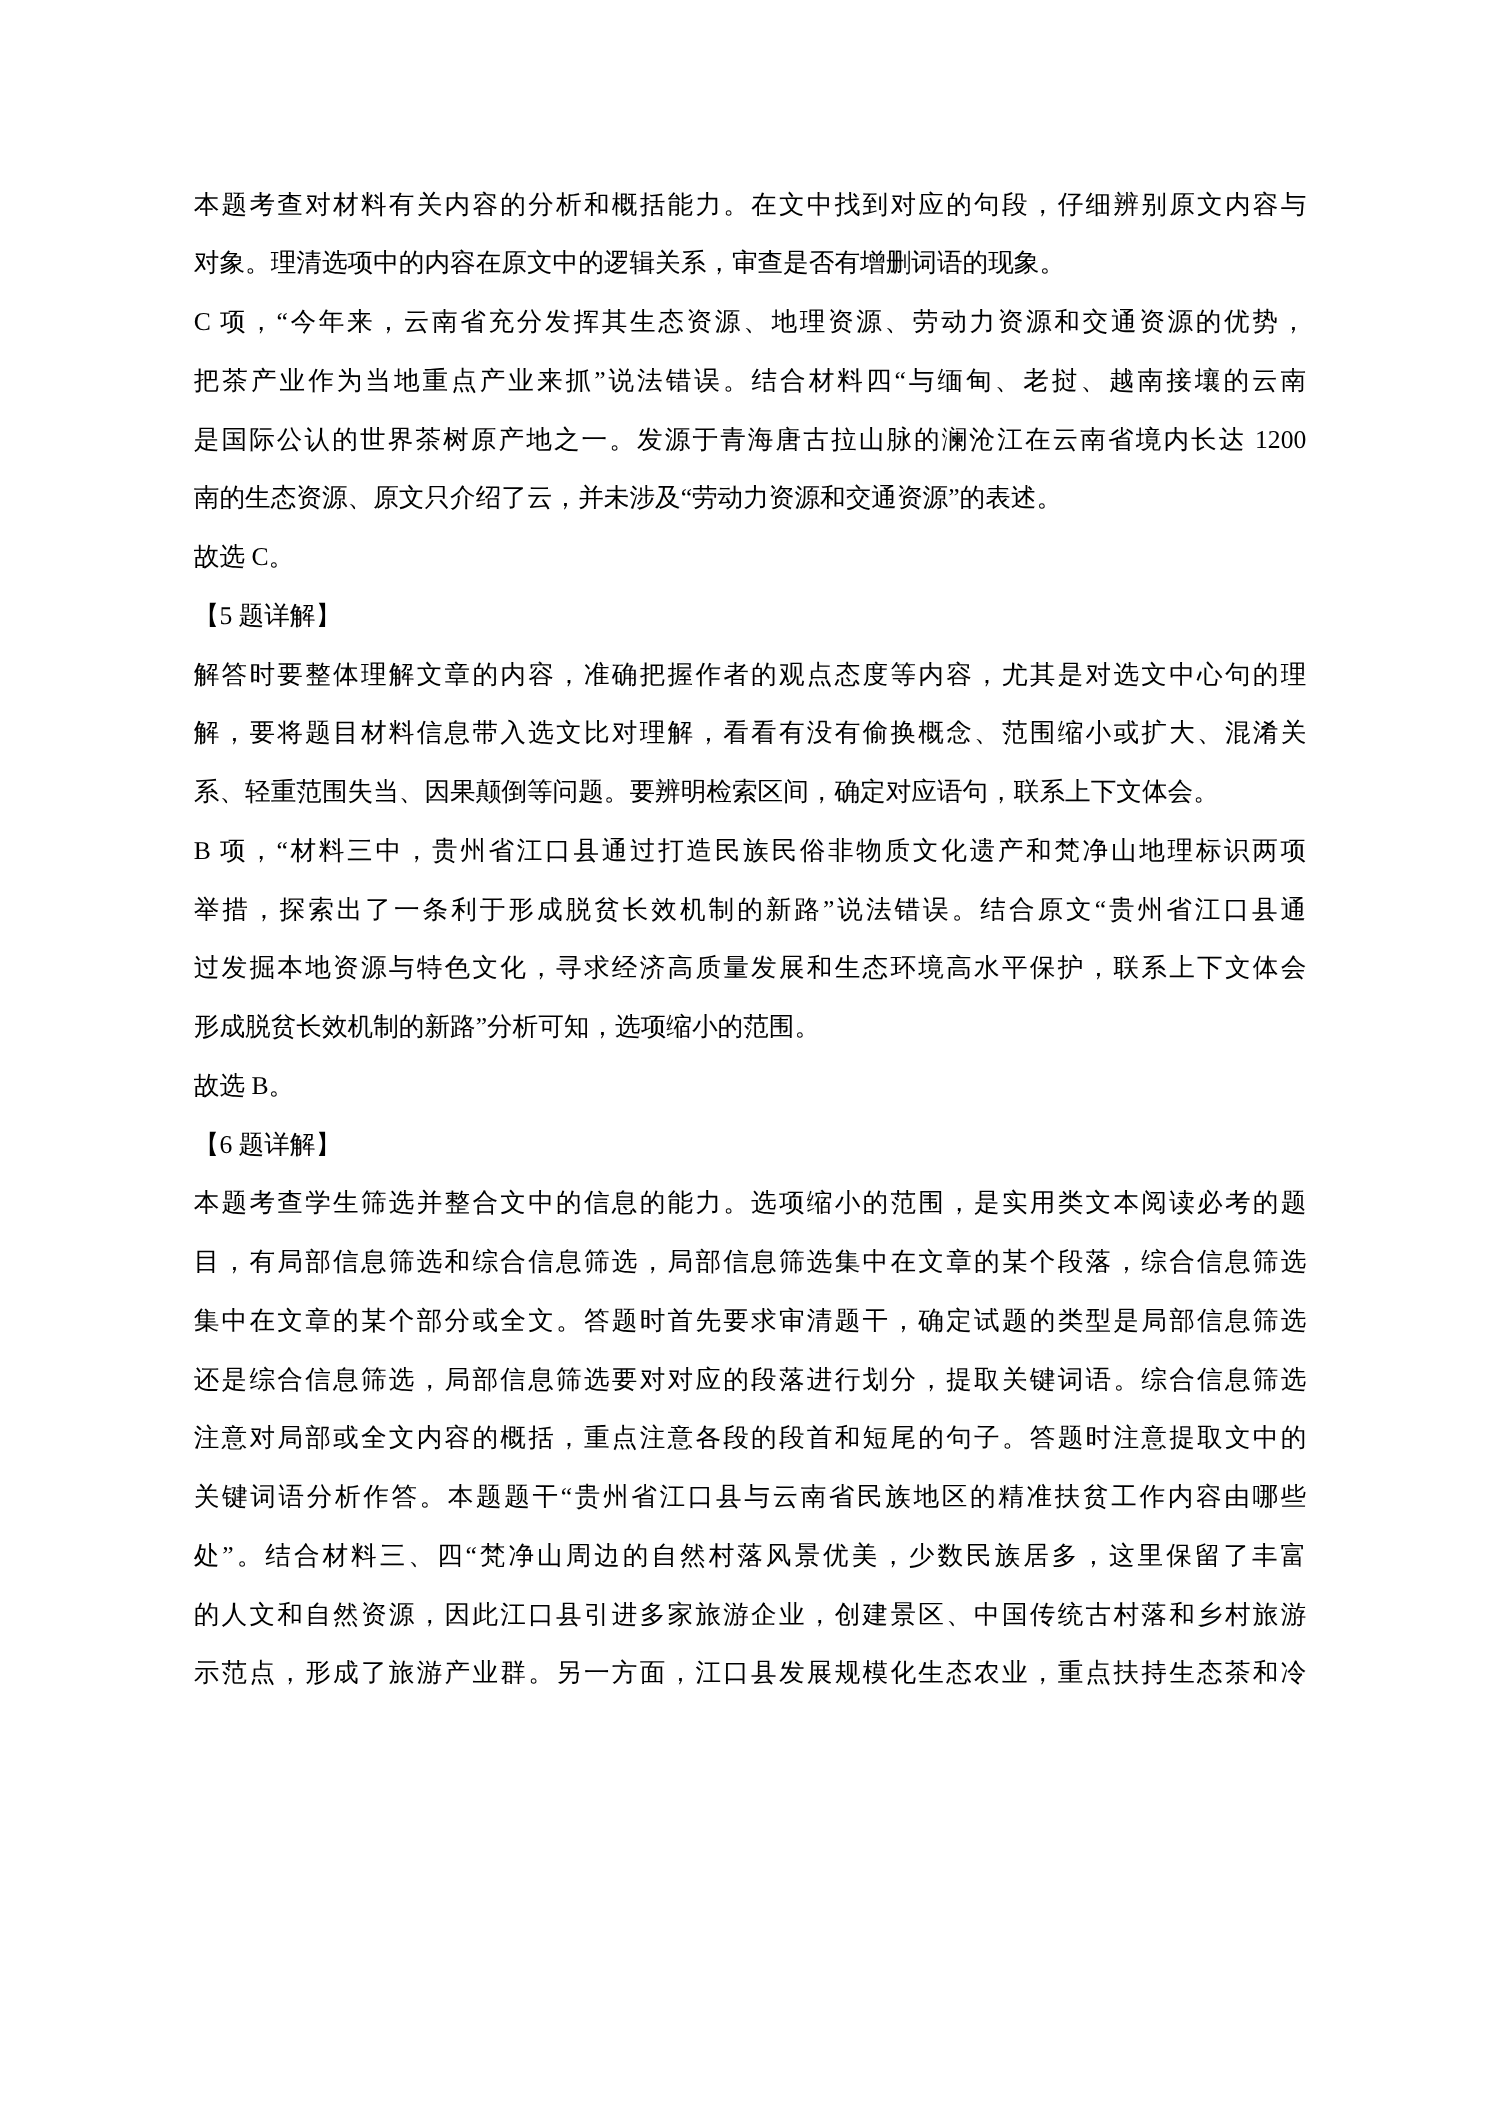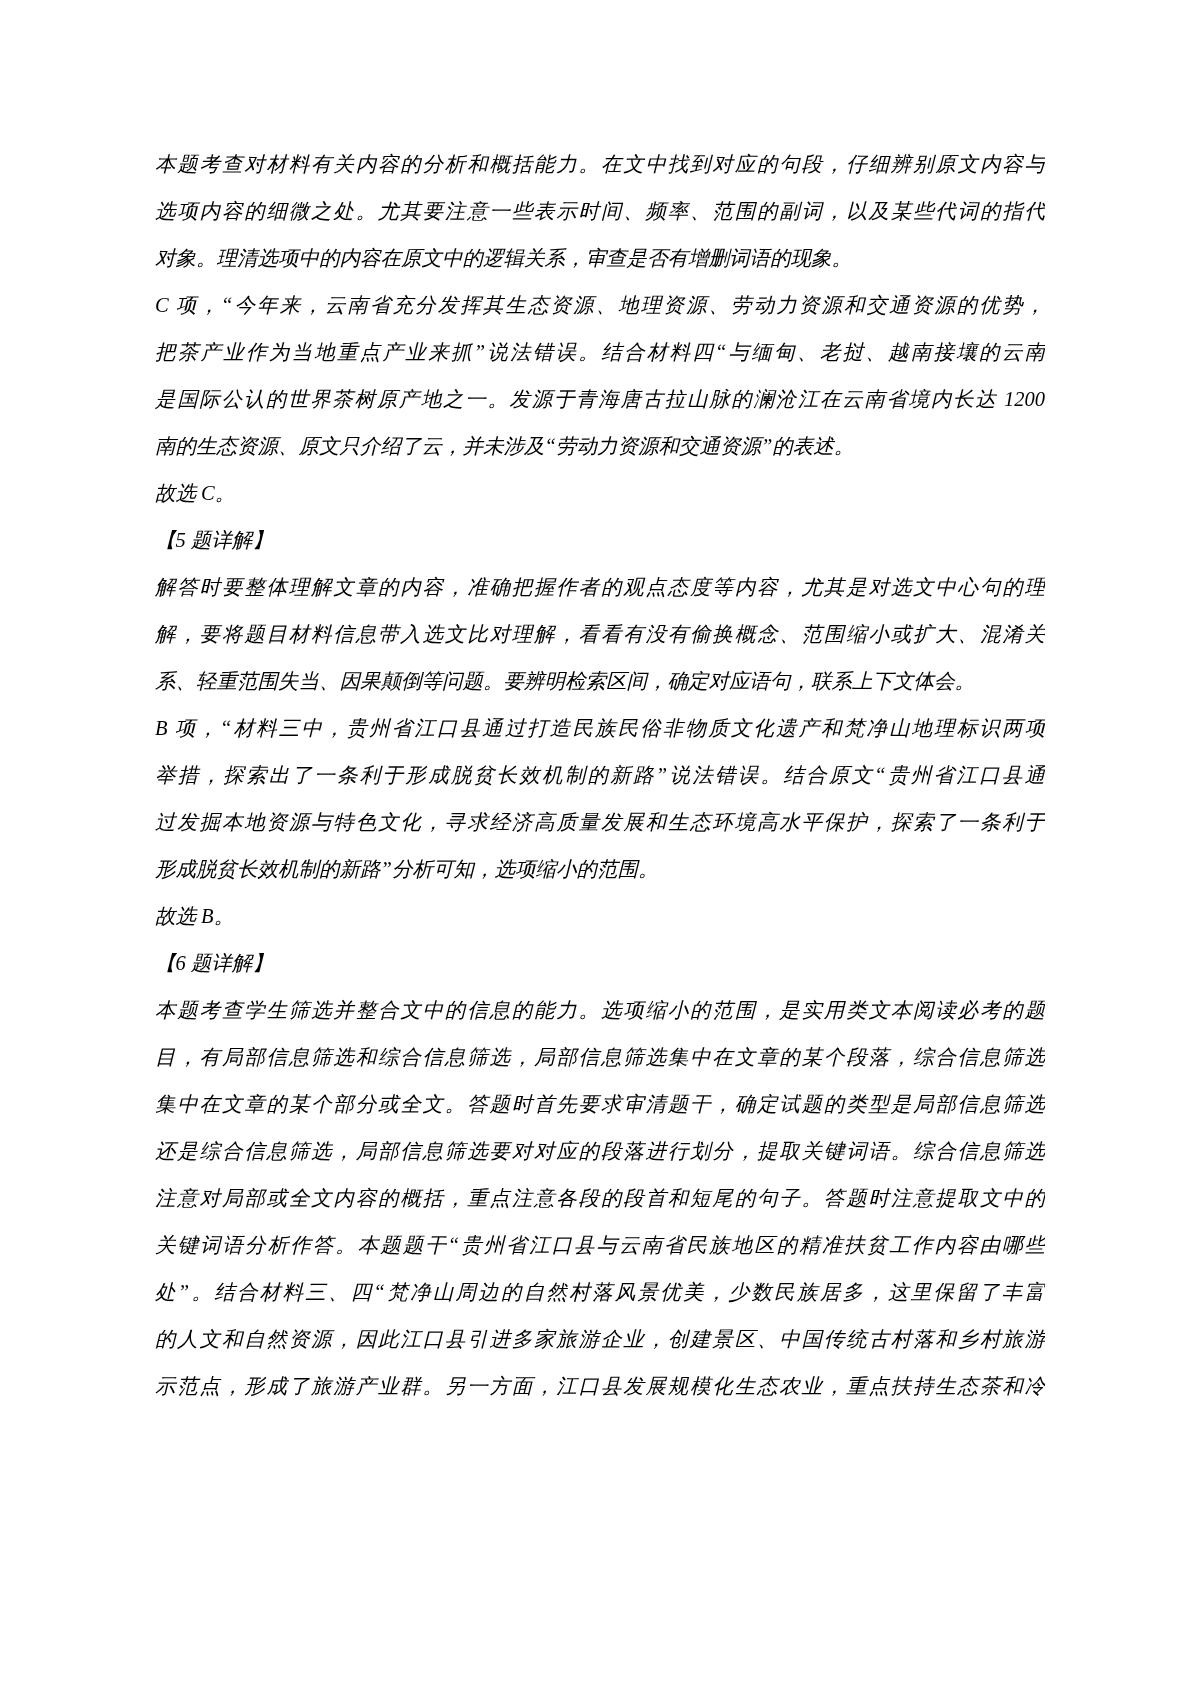--- a/index.html
+++ b/index.html
@@ -21,21 +21,20 @@
     top: 0;
     width: 1200px;
     height: 1698px;
     background: #ffffff;
   }
   .content {
     position: absolute;
     left: 155px;
     top: 141px;
     width: 890px;
-    font-style: italic;
   }
   .paragraph {
     margin: 0;
     padding: 0;
   }
   .line {
     width: 890px;
     height: 47px;
     line-height: 47px;
     font-size: 20.5px;
@@ -54,21 +53,20 @@
     text-align-last: left;
   }
 </style>
 </head>
 <body>
 
 <div class="page">
   <div class="content">
       <div class="paragraph">
         <div class="line">本题考查对材料有关内容的分析和概括能力。在文中找到对应的句段，仔细辨别原文内容与</div>
-        <div class="line">选项内容的细微之处。尤其要注意一些表示时间、频率、范围的副词，以及某些代词的指代</div>
         <div class="line final">对象。理清选项中的内容在原文中的逻辑关系，审查是否有增删词语的现象。</div>
       </div>
       <div class="paragraph">
         <div class="line">C 项，“今年来，云南省充分发挥其生态资源、地理资源、劳动力资源和交通资源的优势，</div>
         <div class="line">把茶产业作为当地重点产业来抓”说法错误。结合材料四“与缅甸、老挝、越南接壤的云南</div>
         <div class="line">是国际公认的世界茶树原产地之一。发源于青海唐古拉山脉的澜沧江在云南省境内长达 1200</div>
         <div class="line final">南的生态资源、原文只介绍了云，并未涉及“劳动力资源和交通资源”的表述。</div>
       </div>
       <div class="paragraph">
         <div class="line final">故选 C。</div>
@@ -77,21 +75,21 @@
         <div class="line final">【5 题详解】</div>
       </div>
       <div class="paragraph">
         <div class="line">解答时要整体理解文章的内容，准确把握作者的观点态度等内容，尤其是对选文中心句的理</div>
         <div class="line">解，要将题目材料信息带入选文比对理解，看看有没有偷换概念、范围缩小或扩大、混淆关</div>
         <div class="line final">系、轻重范围失当、因果颠倒等问题。要辨明检索区间，确定对应语句，联系上下文体会。</div>
       </div>
       <div class="paragraph">
         <div class="line">B 项，“材料三中，贵州省江口县通过打造民族民俗非物质文化遗产和梵净山地理标识两项</div>
         <div class="line">举措，探索出了一条利于形成脱贫长效机制的新路”说法错误。结合原文“贵州省江口县通</div>
-        <div class="line">过发掘本地资源与特色文化，寻求经济高质量发展和生态环境高水平保护，探索了一条利于</div>
+        <div class="line">过发掘本地资源与特色文化，寻求经济高质量发展和生态环境高水平保护，联系上下文体会</div>
         <div class="line final">形成脱贫长效机制的新路”分析可知，选项缩小的范围。</div>
       </div>
       <div class="paragraph">
         <div class="line final">故选 B。</div>
       </div>
       <div class="paragraph heading">
         <div class="line final">【6 题详解】</div>
       </div>
       <div class="paragraph">
         <div class="line">本题考查学生筛选并整合文中的信息的能力。选项缩小的范围，是实用类文本阅读必考的题</div>

